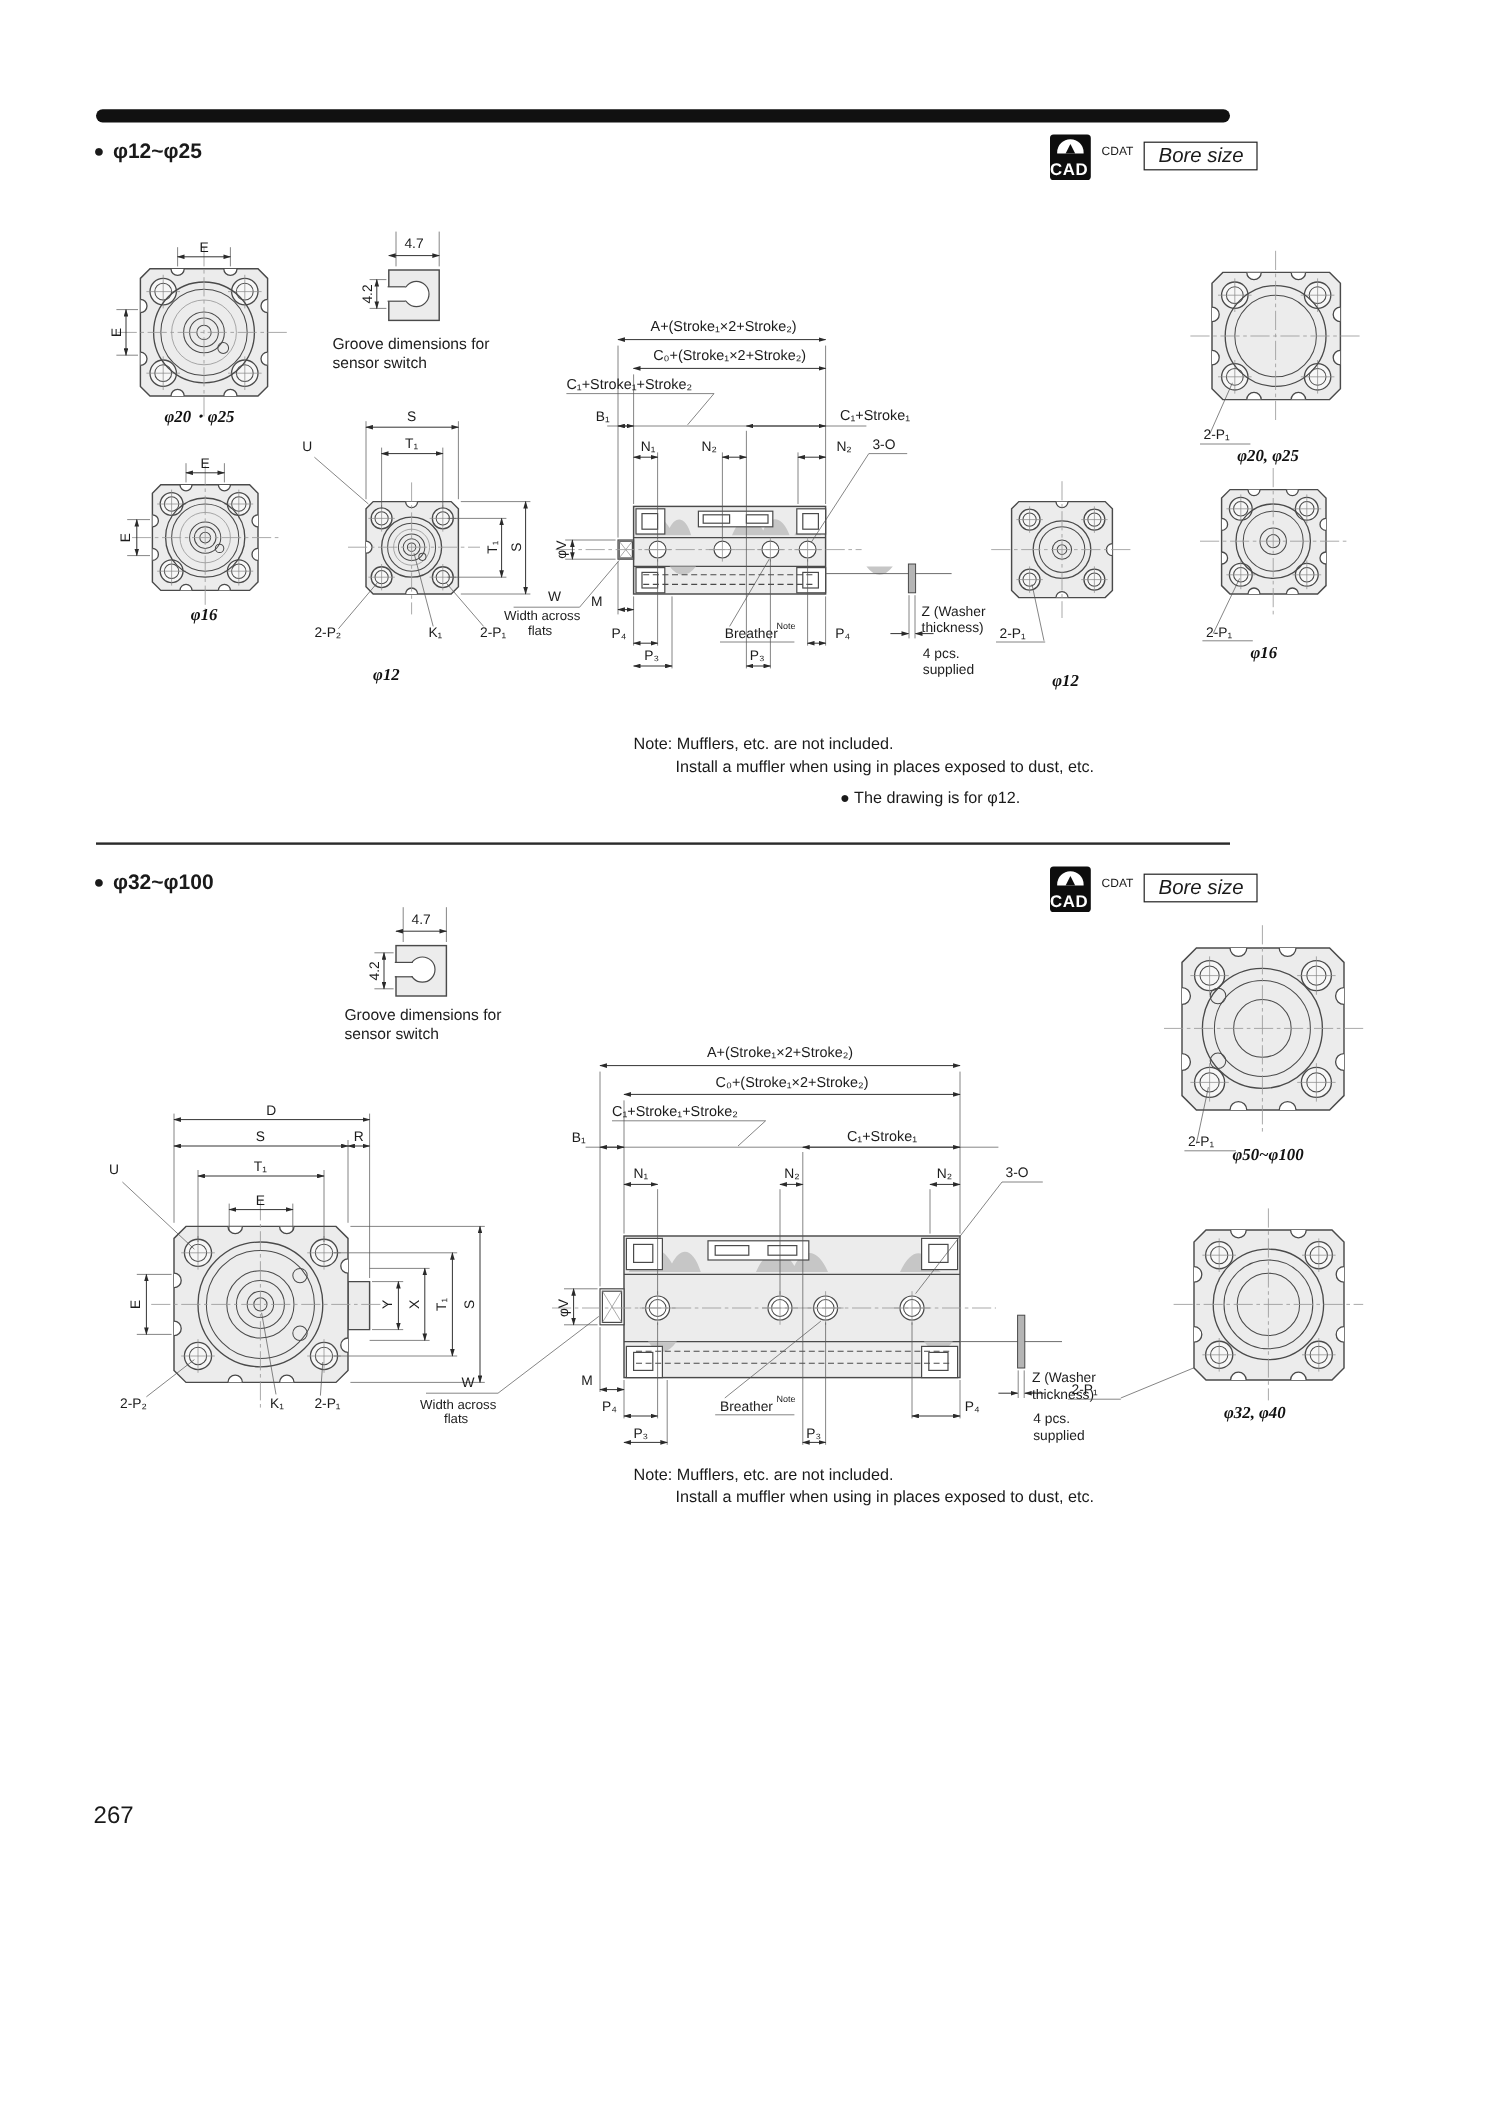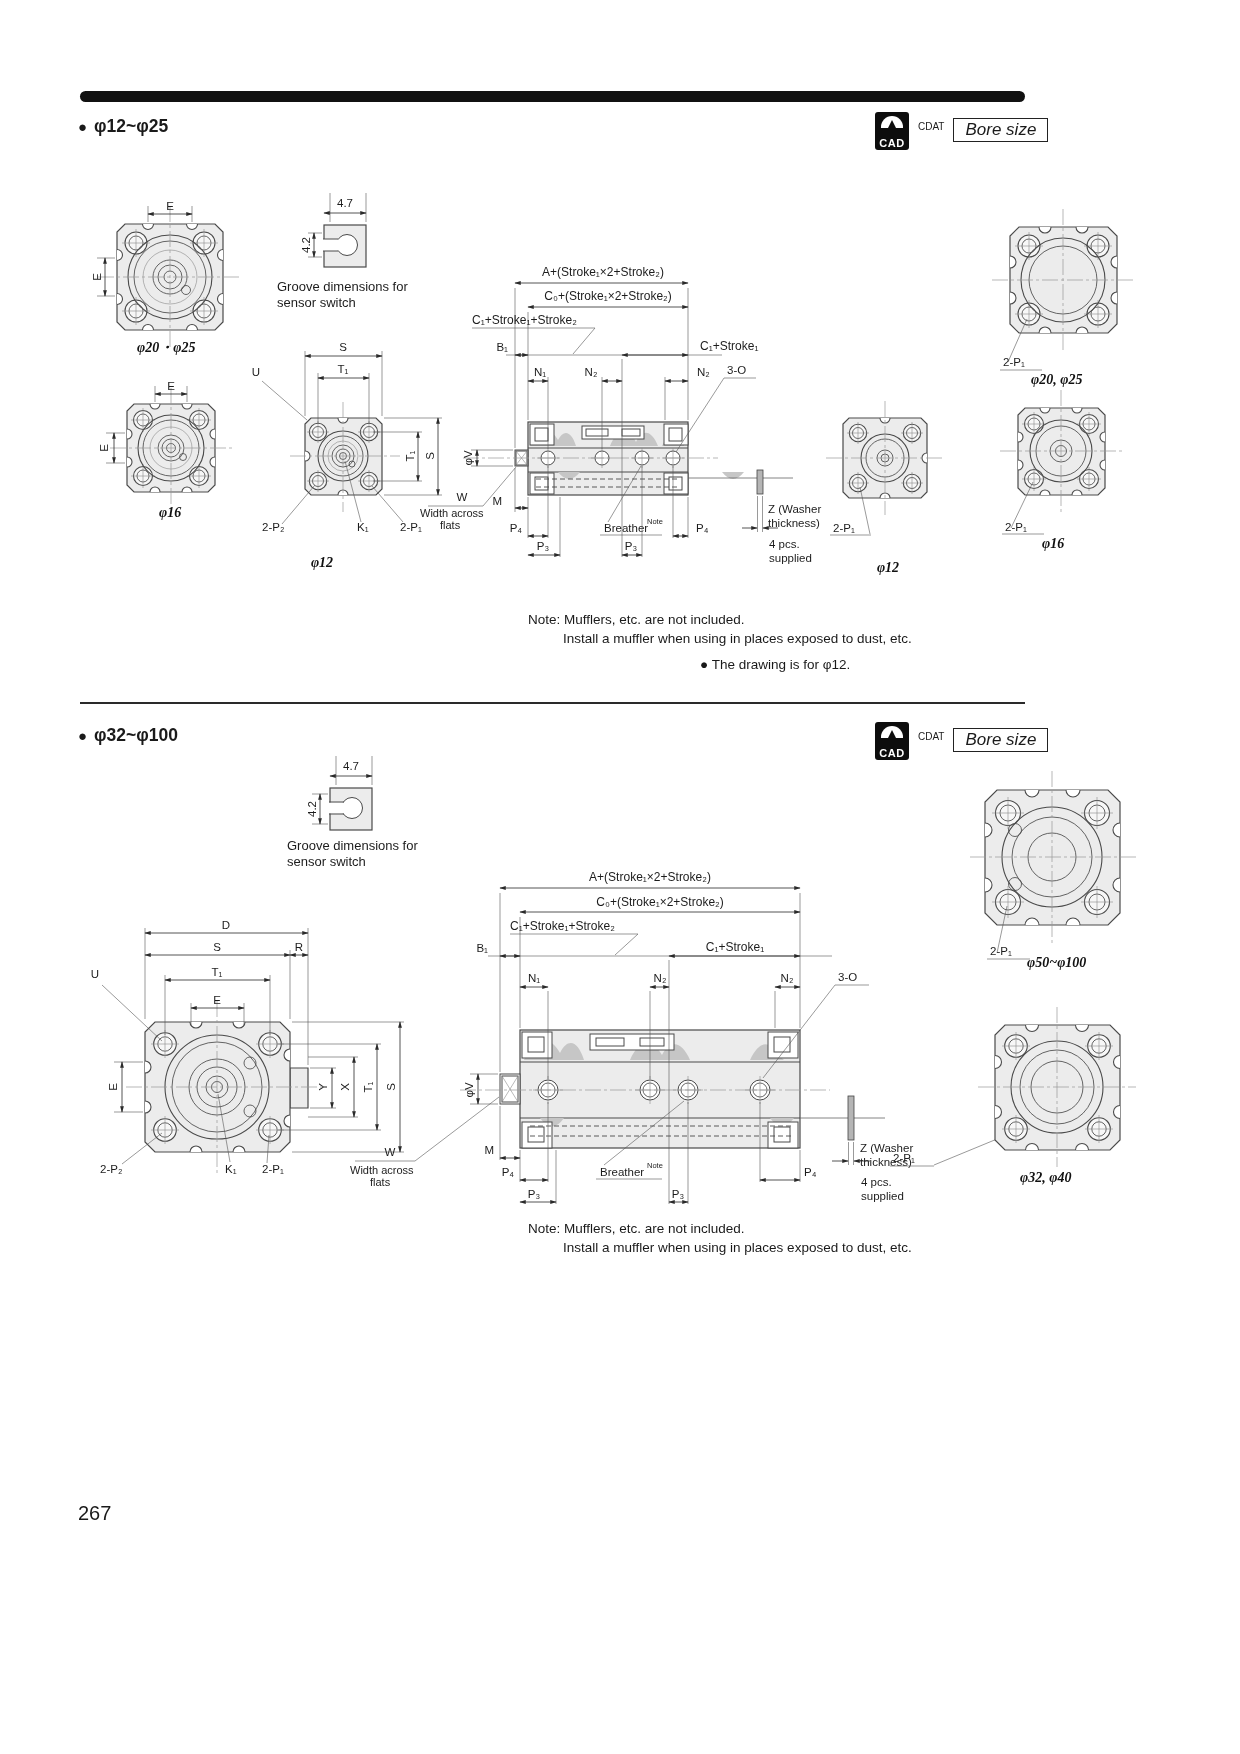--- a/index.html
+++ b/index.html
@@ -9,22 +9,22 @@
   .title{font-size:20px;font-weight:bold;letter-spacing:.2px;}
   .title-unit{font-size:12px;font-weight:bold;}
   .bar{background:#111;border-radius:6px;}
   .sechead{font-size:17.5px;font-weight:bold;display:flex;gap:7px;align-items:center;}
   .sechead .blt{font-size:15px;}
   .badge{display:flex;align-items:flex-start;gap:9px;}
   .cadicon{width:34px;height:38px;background:#0d0d0d;border-radius:3px;position:relative;}
   .dome{position:absolute;left:6px;top:4px;width:22px;height:12px;background:#fff;border-radius:11px 11px 0 0;}
   .caret{position:absolute;left:13px;top:8px;width:0;height:0;border-left:4px solid transparent;
          border-right:4px solid transparent;border-bottom:8px solid #0d0d0d;}
-  .cadtxt{position:absolute;left:0;right:0;bottom:1px;text-align:center;color:#fff;font-weight:bold;
-          font-size:11px;letter-spacing:.5px;}
+  .cadtxt{position:absolute;left:0;right:0;bottom:1px;text-align:left;color:#fff;font-weight:bold;
+          font-size:14px;letter-spacing:.5px;}
   .cdat{font-size:10px;margin-top:9px;}
   .bore{border:1.4px solid #222;padding:1px 11px;font-size:17px;margin-top:6px;font-style:italic;}
   .note{font-size:13.5px;}
   .pagenum{font-size:20px;}
   .divider{background:#2a2a2a;}
   
   svg text{font-family:"Liberation Sans","DejaVu Sans",sans-serif;}
   .dt{font-size:11.5px;fill:#1c1c1c;}
   .dt12{font-size:12px;fill:#1c1c1c;}
   .sup{font-size:7.5px;fill:#1c1c1c;}

